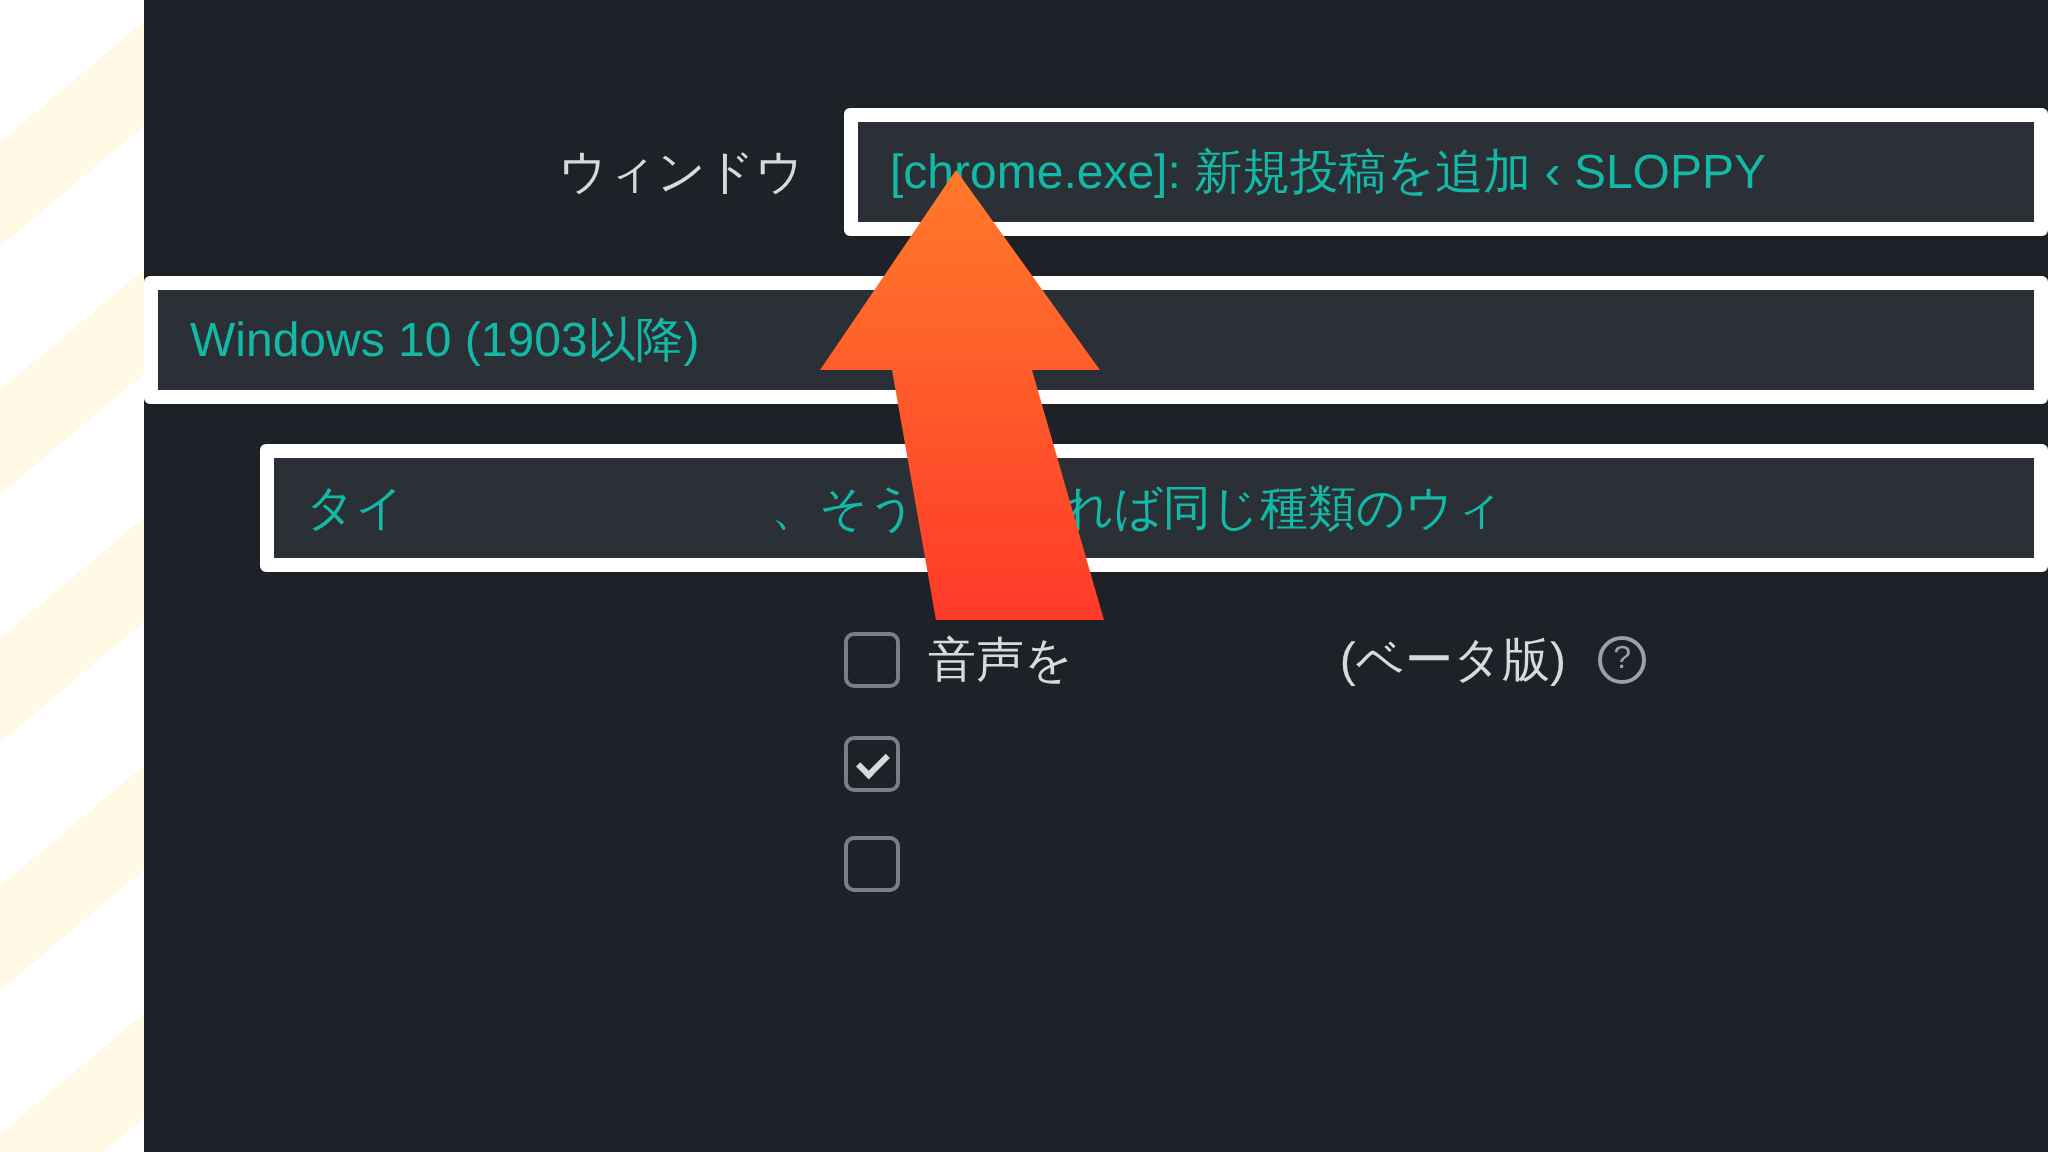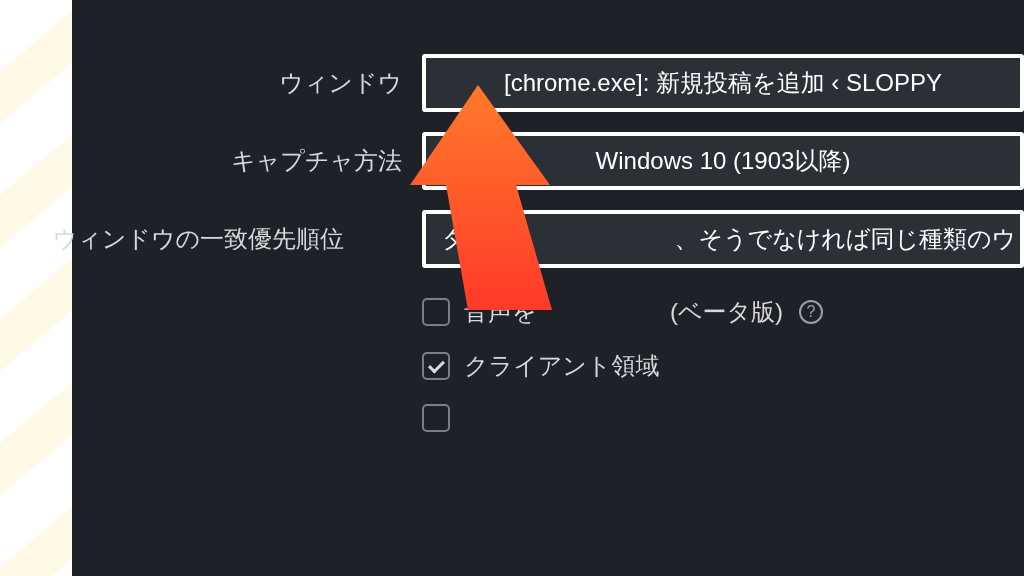--- a/index.html
+++ b/index.html
@@ -36,29 +36,28 @@
       width: 330px;
       text-align: right;
       font-size: 24px;
       color: #d7d9db;
       white-space: nowrap;
     }
     .select {
       flex: 1;
       min-width: 0;
       background: #2b2f36;
-      border: 4px solid #ffffff;
+      border: 7px solid #ffffff;
       border-radius: 3px;
-      color: #ffffff;
+      color: #14b8a6;
       font-size: 24px;
       padding: 9px 16px;
       white-space: nowrap;
       overflow: hidden;
       cursor: pointer;
-      text-align: center;
     }
     .rows {
       padding-top: 6px;
       display: flex;
       flex-direction: column;
       gap: 20px;
       margin-top: 48px;
     }
     .check-group {
       display: flex;
@@ -117,26 +116,24 @@
 
 <div class="panel">
   <div class="rows">
 
     <div class="row">
       <div class="label">ウィンドウ</div>
       <div class="select">[chrome.exe]: 新規投稿を追加 ‹ SLOPPY</div>
     </div>
 
     <div class="row">
-      <div class="label">キャプチャ方法</div>
       <div class="select">Windows 10 (1903以降)</div>
     </div>
 
     <div class="row">
-      <div class="label" style="width:330px; margin-left:-58px;">ウィンドウの一致優先順位</div>
       <div class="select" style="margin-left:58px;">
         <span>タイ</span>
         <span style="display:inline-block;width:170px;"></span>
         <span>、そうでなければ同じ種類のウィ</span>
       </div>
     </div>
 
     <div class="check-group">
 
       <label class="check-line">
@@ -145,21 +142,20 @@
           <span>音声を</span>
           <span style="display:inline-block;width:120px;"></span>
           <span> (ベータ版)</span>
         </span>
         <span class="help-icon">?</span>
       </label>
 
 
       <label class="check-line">
         <span class="checkbox checked"></span>
-        <span>クライアント領域</span>
       </label>
 
       <label class="check-line">
         <span class="checkbox"></span>
       </label>
 
     </div>
   </div>
 </div>
 

